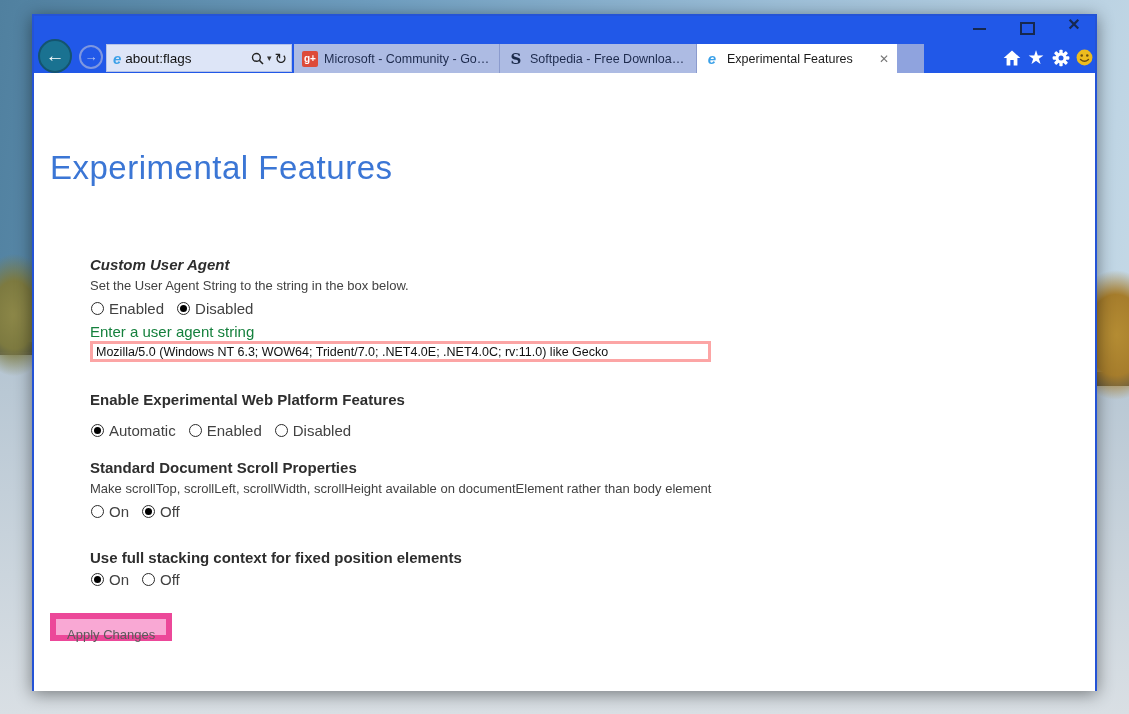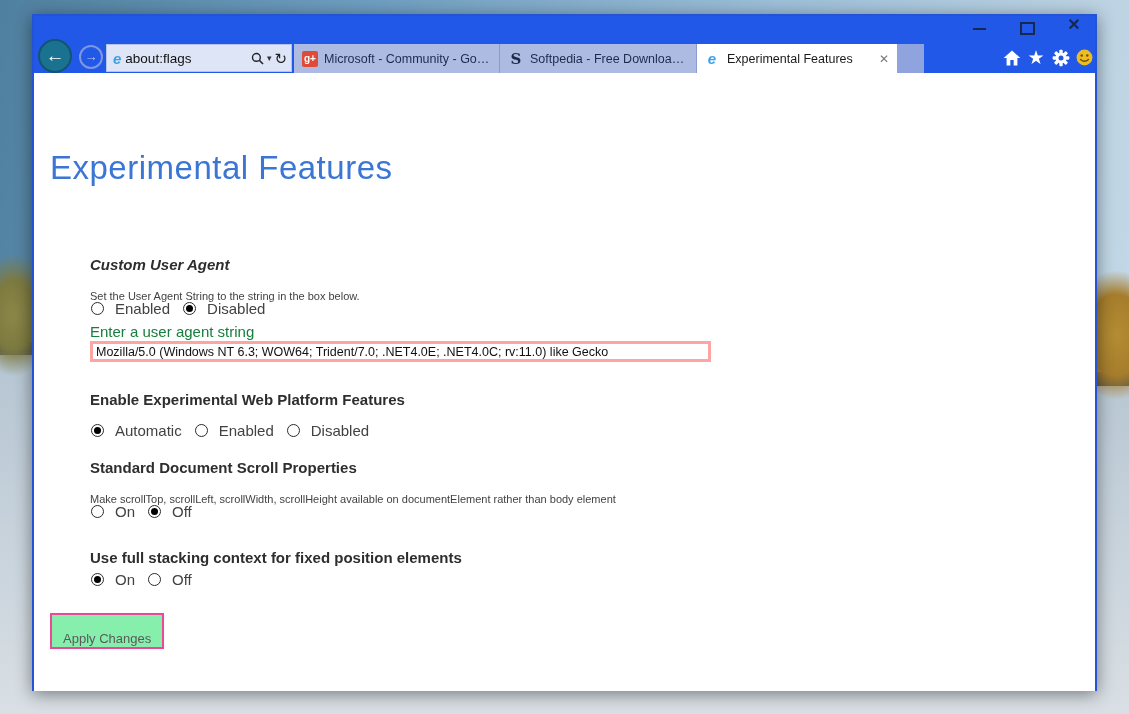--- a/index.html
+++ b/index.html
@@ -64,30 +64,30 @@
   .tabclose{ margin-left:8px; color:#777; font-size:12px; flex:none; cursor:pointer; }
   .newtab{ position:absolute; left:863px; top:28px; width:27px; height:29px; background:#8fa3de; cursor:pointer; }
   
   .baricon{ position:absolute; top:32px; width:20px; height:20px; cursor:pointer; }
   .star{ color:#fff; font-size:19px; line-height:20px; text-align:center; }
   
   .content{ position:absolute; left:0; top:57px; width:100%; height:618px; background:#fff; }
   .pagetitle{ position:absolute; left:16px; top:76px; margin:0; font-size:33px; font-weight:300; color:#3b76d5; letter-spacing:.5px; }
   .caution{ position:absolute; left:16px; top:137px; font-size:15px; color:#424242; }
   .sechead{ position:absolute; left:56px; font-size:15px; font-weight:bold; color:#2e2e2e; }
-  .secdesc{ position:absolute; left:56px; font-size:11px; color:#424242;margin-top:12px; }
+  .secdesc{ position:absolute; left:56px; font-size:13px; color:#424242; }
   .radiorow{ position:absolute; left:57px; display:flex; gap:13px; align-items:center; font-size:15px; color:#424242; }
-  .opt{ display:flex; align-items:center; gap:11px; cursor:pointer; }
+  .opt{ display:flex; align-items:center; gap:5px; cursor:pointer; }
   .radio{ width:13px; height:13px; border-radius:50%; border:1px solid #2b2b2b; box-sizing:border-box; position:relative; background:#fff; flex:none; }
   .radio.checked::after{ content:""; position:absolute; left:2px; top:2px; width:7px; height:7px; border-radius:50%; background:#000; }
   .ua-label{ position:absolute; left:56px; top:250px; font-size:15px; color:#15803d; }
   .ua-input{ position:absolute; left:56px; top:268px; width:621px; height:21px; box-sizing:border-box;
     border:3px solid #fca5a5; font-family:"Liberation Sans", sans-serif; font-size:12.5px; color:#111; padding:0 3px; outline:none; }
-  .applybtn{ position:absolute; left:16px; top:540px; height:23px; padding:16px 11px;
-    background:#86efac; border:2px solid #ec4899; font-family:"Liberation Sans", sans-serif;
+  .applybtn{ position:absolute; left:16px; top:540px; height:23px; padding:8px 11px;
+    background:#f9a8d4; border:6px solid #ec4899; font-family:"Liberation Sans", sans-serif;
     font-size:13px; color:#5a5a5a; cursor:pointer; }
 </style>
 </head>
 <body>
 
 <div class="stage">
   <div class="window">
 
     <div class="titlebar">
 

